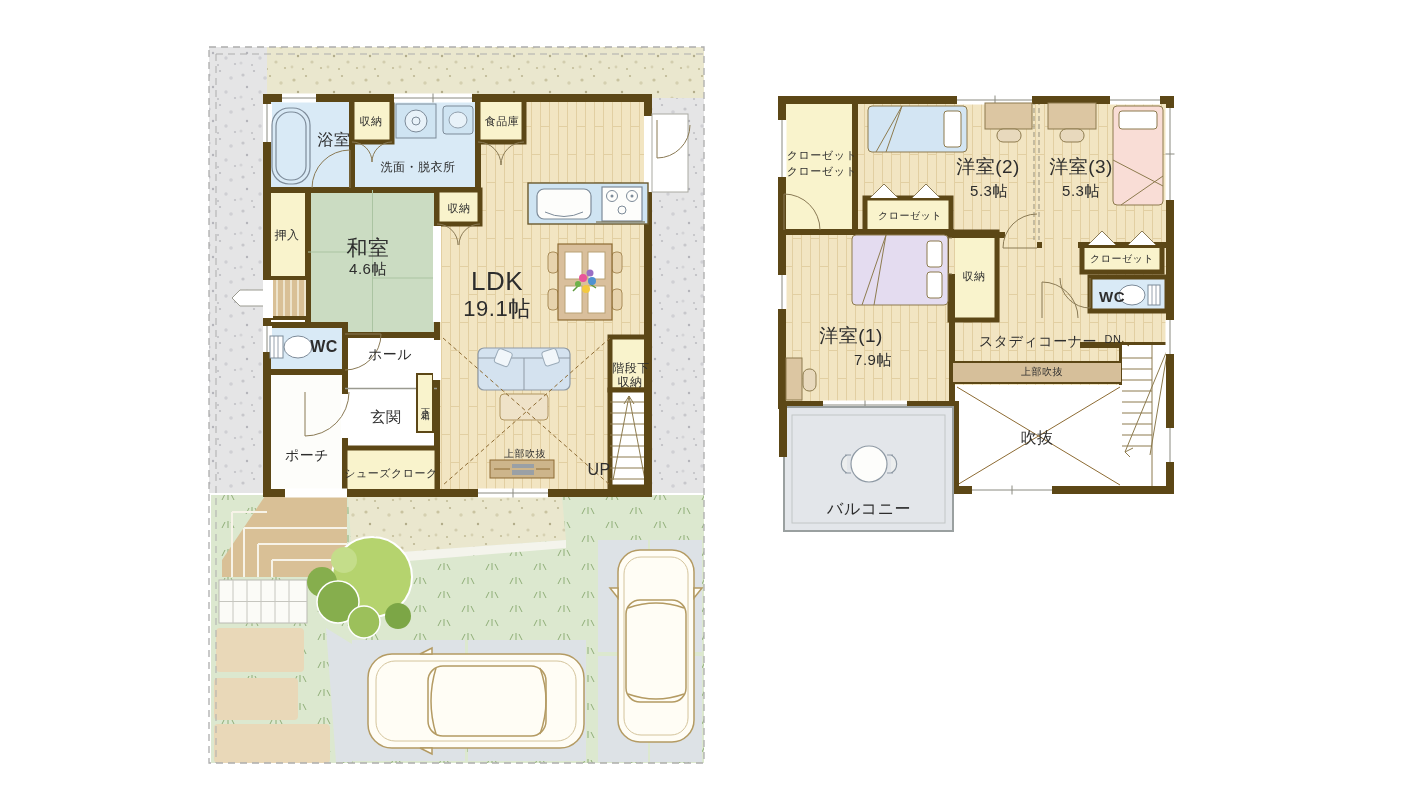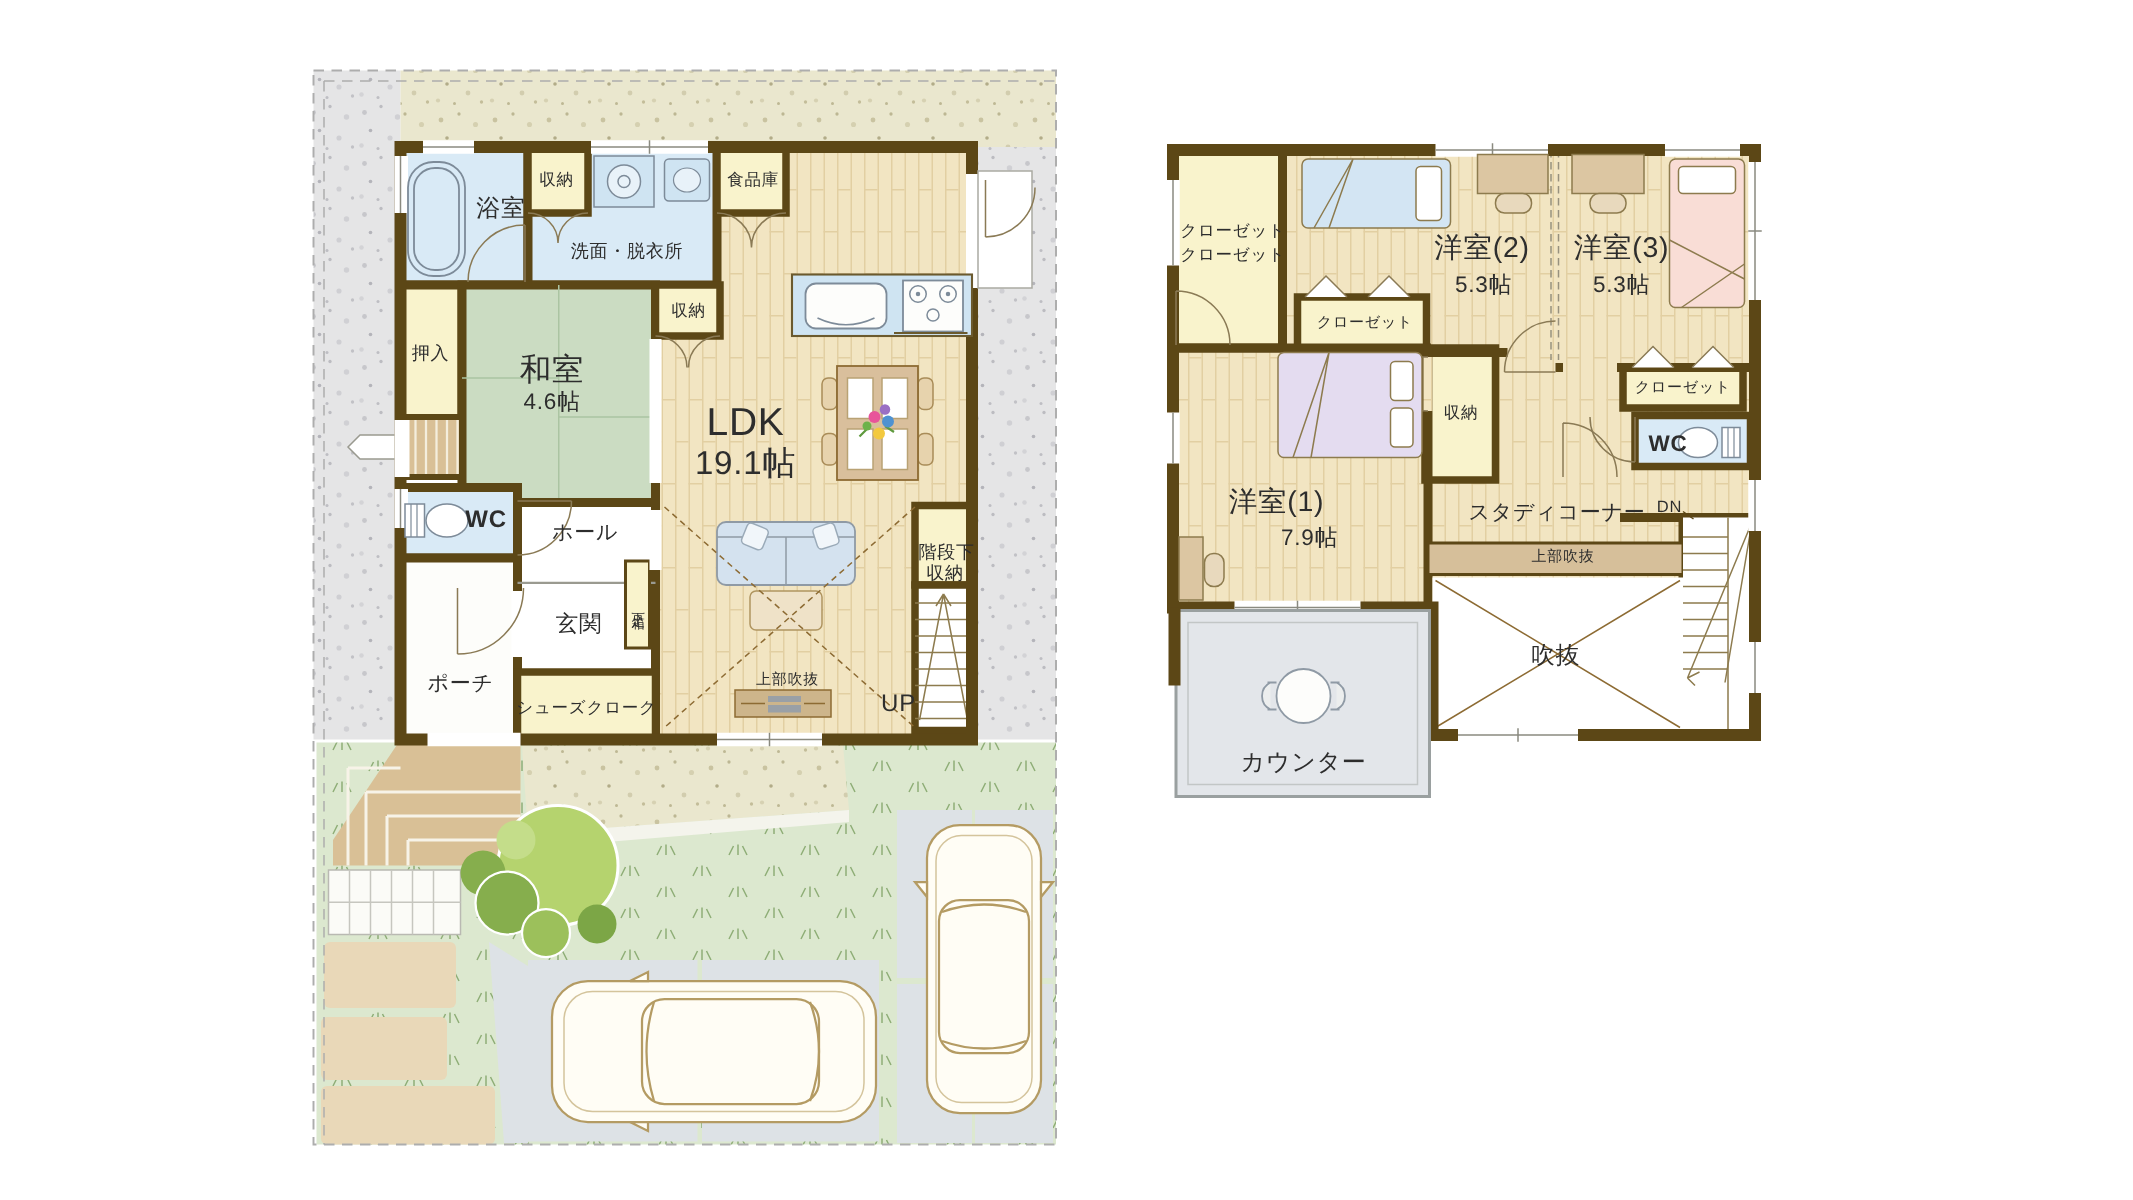--- a/index.html
+++ b/index.html
@@ -418,15 +418,15 @@
 <div class="lbl s10" style="left:910px;top:216px;">クローゼット</div>
 <div class="lbl s11" style="left:974px;top:276px;">収納</div>
 <div class="lbl s10" style="left:1122px;top:259px;">クローゼット</div>
 <div class="lbl s15 b" style="left:1112px;top:296px;">WC</div>
 <div class="lbl s19" style="left:851px;top:335px;text-align:right;">洋室(1)</div>
 <div class="lbl s17" style="left:873px;top:359px;">7.9帖</div>
 <div class="lbl s14" style="left:1038px;top:341px;">スタディコーナー</div>
 <div class="lbl s11" style="left:1113px;top:339px;">DN</div>
 <div class="lbl s10" style="left:1042px;top:372px;">上部吹抜</div>
 <div class="lbl s13" style="left:1037px;top:438px;">吹抜</div>
-<div class="lbl s16" style="left:869px;top:509px;">カウンター</div>
+<div class="lbl s16" style="left:869px;top:509px;">バルコニー</div>
 
 </div>
 
 </body></html>

